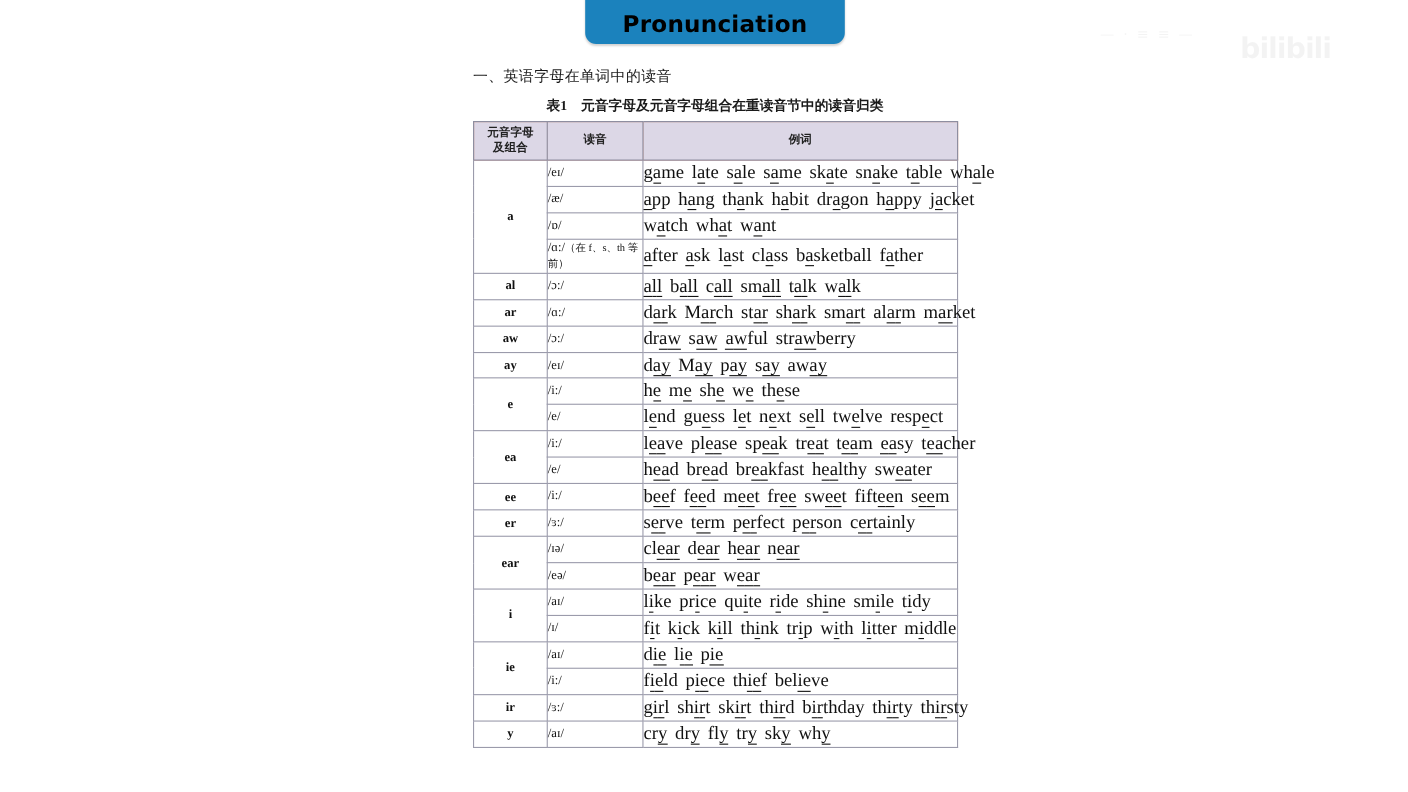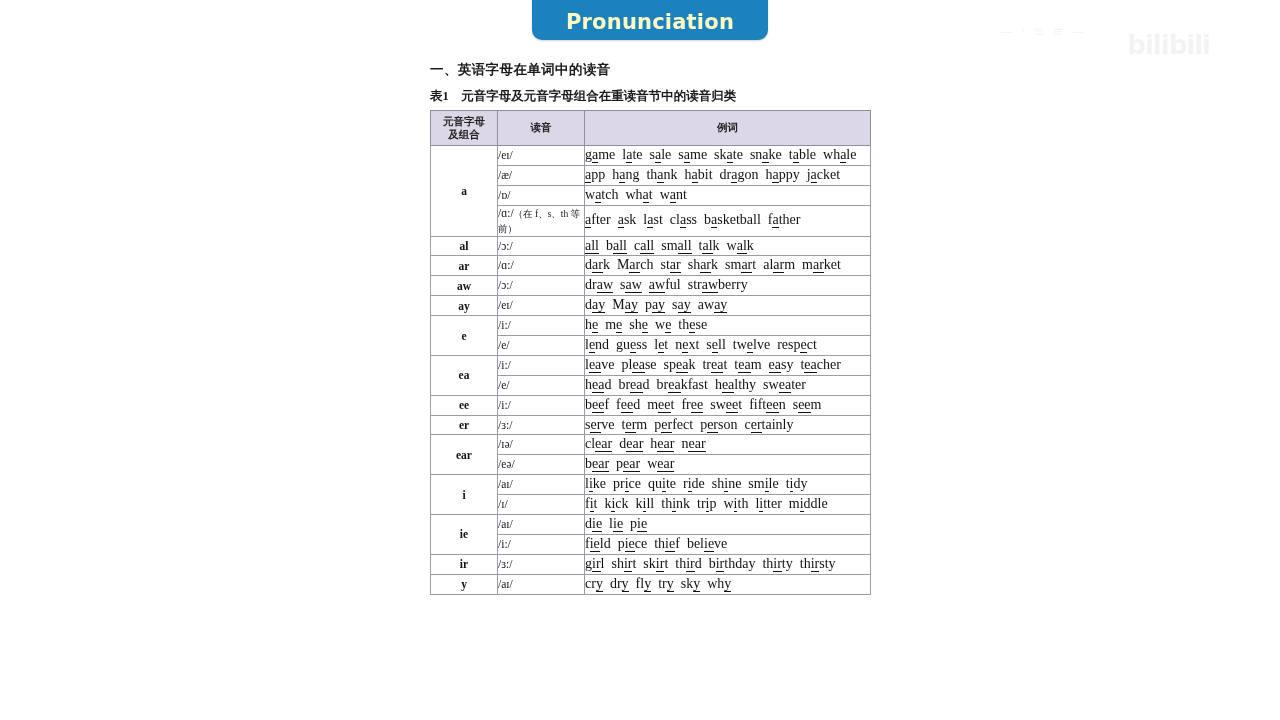--- a/index.html
+++ b/index.html
@@ -25,21 +25,21 @@
     height: 54px;
     background: #1b82bd;
     border-radius: 0 0 10px 10px;
     box-shadow: 0 1px 2px rgba(0,0,0,0.18);
   }
   #banner-title {
     position: absolute;
     left: 0; right: 0;
     bottom: 7px;
     text-align: center;
-    color: #fef9c3;
+    color: #000000;
     font-family: "DejaVu Sans", "Liberation Sans", sans-serif;
     font-weight: bold;
     font-size: 21px;
     letter-spacing: 0.2px;
     line-height: 1;
   }
 
   
   #watermark {
     position: absolute;
@@ -66,29 +66,30 @@
     color: #000;
     letter-spacing: -1px;
   }
 
   
   #section-heading {
     position: absolute;
     left: 430px;
     top: 61px;
     font-size: 13.5px;
-    font-weight: bold;
+    font-weight: normal;
     letter-spacing: 0.4px;
     white-space: nowrap;
   }
   #table-caption {
     position: absolute;
     left: 430px;
     top: 88px;
     width: 440px;
+    text-align: center;
     font-size: 12.5px;
     font-weight: bold;
     white-space: nowrap;
   }
 
   
   #voweltable {
     position: absolute;
     left: 430px;
     top: 110px;
@@ -126,21 +127,21 @@
     text-align: left;
     font-size: 11.5px;
     color: #111;
     padding: 3px 2px;
     line-height: 1.3;
   }
   td.sound .zh {
     font-size: 9.5px;
   }
   td.words {
-    font-size: 14px;
+    font-size: 17px;
     color: #111;
     padding: 5px 0 5px 14px;
     line-height: 1.35;
     white-space: nowrap;
     margin-top: 28px;
   }
   td.words .w { margin-right: 7px; }
   td.words .u { border-bottom: 1px solid #111; }
 
   .rowtall td { height: 24px; }

